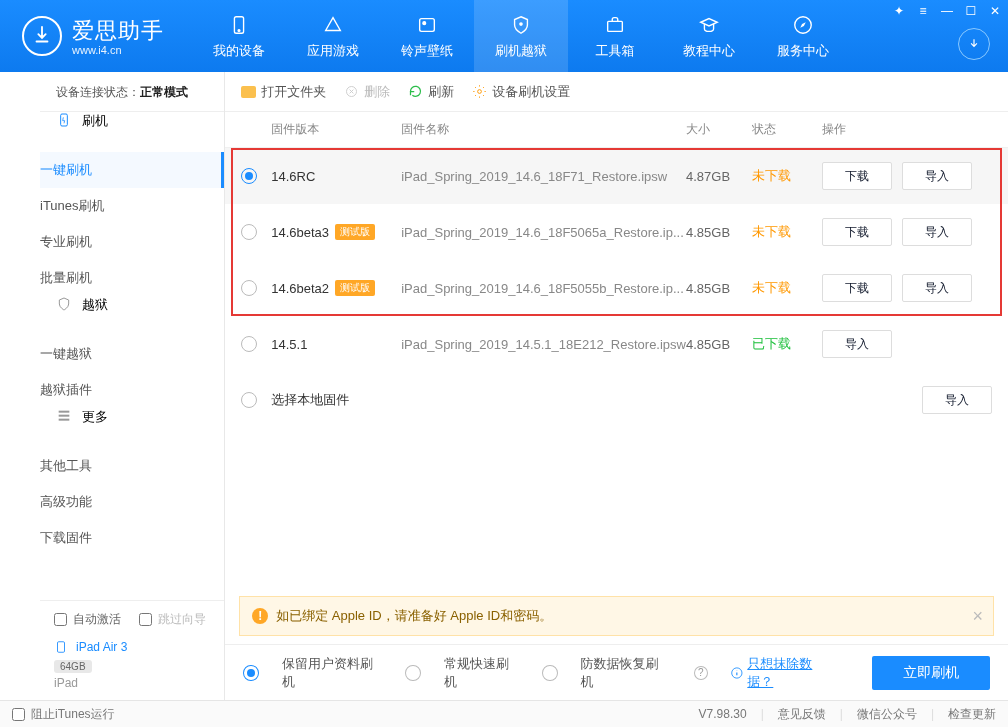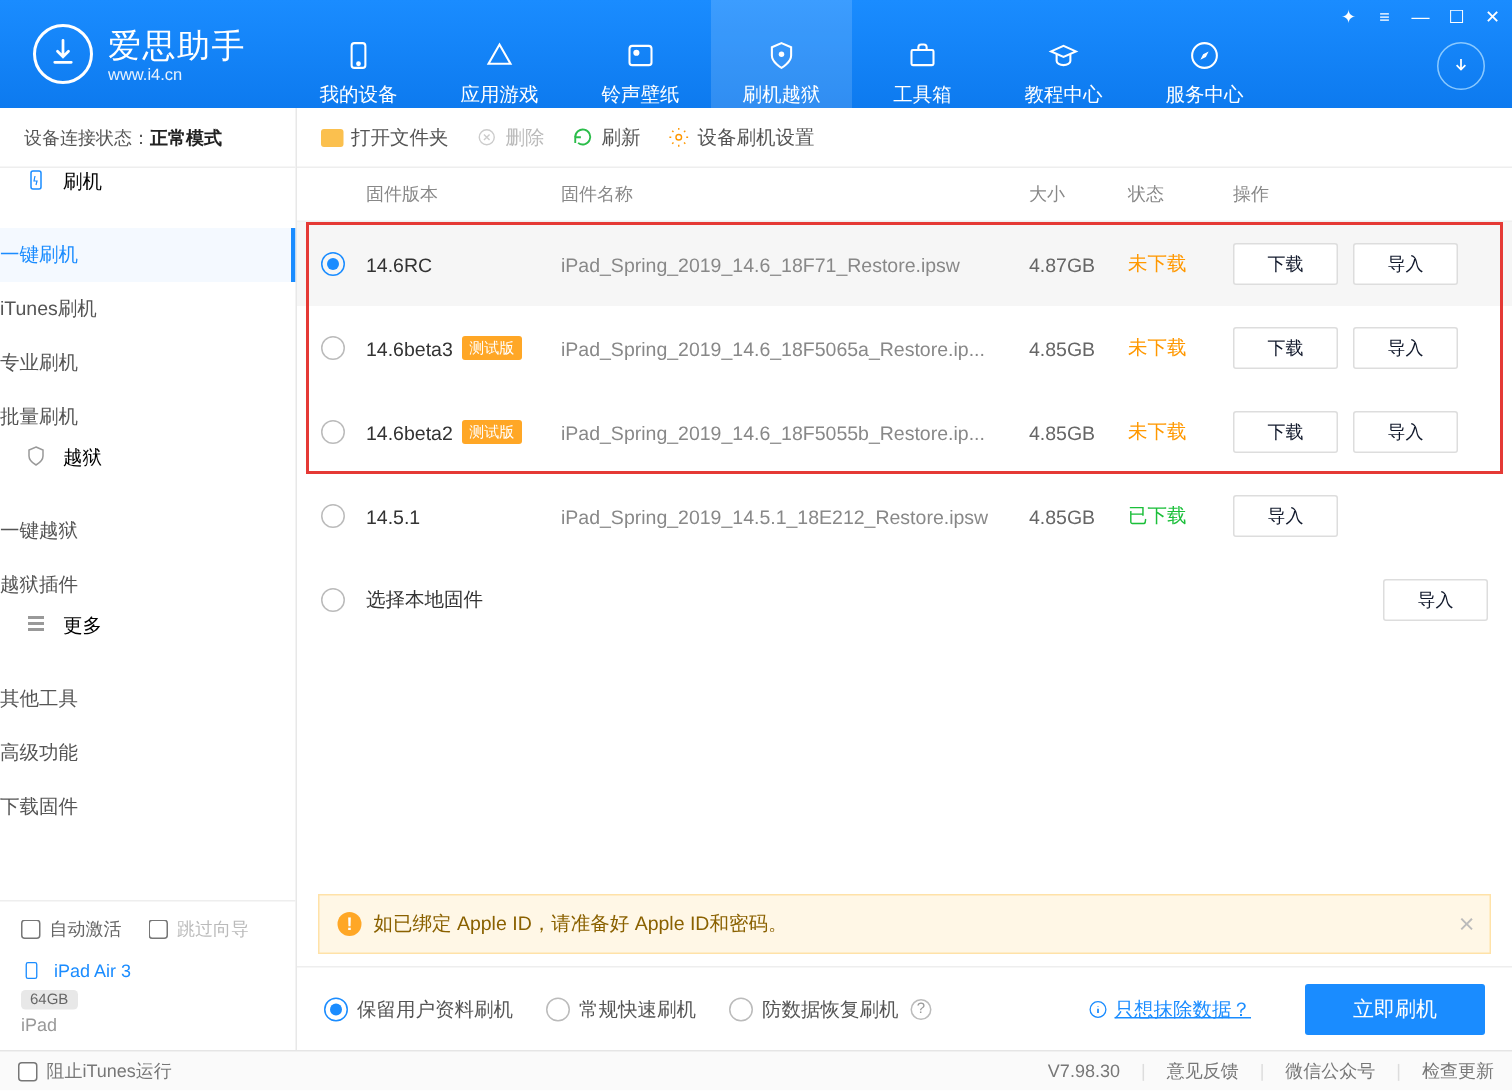--- a/index.html
+++ b/index.html
@@ -7,32 +7,32 @@
 
 .header { height: 72px; background: linear-gradient(180deg, #1a8cff 0%, #0d7aef 100%); display: flex; align-items: center; color: #fff; position: relative; }
 .logo-area { display: flex; align-items: center; padding: 0 18px 0 22px; }
 .logo-circle { width: 40px; height: 40px; border: 2.5px solid #fff; border-radius: 50%; display: flex; align-items: center; justify-content: center; margin-right: 10px; }
 .logo-circle svg { width: 22px; height: 22px; }
 .logo-text { display: flex; flex-direction: column; }
 .logo-title { font-size: 22px; font-weight: 500; letter-spacing: 1px; }
 .logo-sub { font-size: 11px; opacity: 0.9; margin-top: -2px; }
 
 .nav { display: flex; height: 100%; margin-left: 10px; }
-.nav-item { width: 94px; display: flex; flex-direction: column; align-items: center; justify-content: flex-end; cursor: pointer; font-size: 13px; }
+.nav-item { width: 94px; display: flex; flex-direction: column; align-items: center; justify-content: center; cursor: pointer; font-size: 13px; }
 .nav-item.active { background: rgba(255,255,255,0.15); }
 .nav-icon { height: 26px; display: flex; align-items: center; justify-content: center; margin-bottom: 4px; }
 .nav-icon svg { width: 22px; height: 22px; stroke: #fff; fill: none; stroke-width: 1.5; }
 
 .win-controls { position: absolute; right: 6px; top: 4px; display: flex; gap: 10px; }
 .win-controls span { width: 14px; height: 14px; display: flex; align-items: center; justify-content: center; cursor: pointer; font-size: 12px; }
 
 .download-circle { position: absolute; right: 18px; top: 28px; width: 32px; height: 32px; border: 1.5px solid #8ac9ff; border-radius: 50%; display: flex; align-items: center; justify-content: center; cursor: pointer; }
 .download-circle svg { width: 14px; height: 14px; fill: #fff; }
 
-.body-area { display: flex; height: 628px; }
+.body-area { display: flex; height: 628px; margin-left: 40px; }
 
 .sidebar { width: 198px; border-right: 1px solid #e8e8e8; display: flex; flex-direction: column; }
 .conn-status { height: 40px; line-height: 40px; padding: 0 16px; font-size: 12px; color: #555; border-bottom: 1px solid #eee; }
 .conn-status b { color: #222; }
 .side-scroll { flex: 1; overflow: hidden; }
 .side-group { display: flex; height: 40px; padding: 0 16px; color: #000000; font-size: 13px; cursor: pointer; }
 .side-group svg { width: 16px; height: 16px; margin-right: 10px; }
 .side-sub { height: 36px; line-height: 36px; font-size: 13px; color: #555; cursor: pointer; }
 .side-sub.active { color: #1a8cff; border-right: 3px solid #1a8cff; background: #f4f9ff; }
 
@@ -75,21 +75,21 @@
 .status-cell.done { color: #1bbf3a; }
 .ops-cell { display: flex; gap: 10px; }
 .btn-sm { width: 70px; height: 28px; border: 1px solid #ddd; background: #fff; font-size: 12px; color: #0f172a; border-radius: 2px; cursor: pointer; }
 
 .footer-area { margin-top: auto; }
 .alert-bar { height: 40px; background: #fff7e6; border: 1px solid #ffe2a8; margin: 8px 14px; display: flex; align-items: center; padding: 0 12px; font-size: 13px; color: #8a6100; position: relative; }
 .alert-bar .warn-icon { width: 16px; height: 16px; background: #ffa726; border-radius: 50%; color: #fff; display: flex; align-items: center; justify-content: center; font-size: 12px; font-weight: bold; margin-right: 8px; }
 .alert-bar .close { position: absolute; right: 10px; color: #bbb; cursor: pointer; font-size: 18px; }
 
 .action-bar { height: 56px; border-top: 1px solid #eee; display: flex; align-items: center; padding: 0 18px; gap: 22px; font-size: 13px; }
-.radio-opt { display: flex; align-items: center; gap: 6px; cursor: pointer; color: #555; }
+.radio-opt { display: flex; align-items: center; gap: 23px; cursor: pointer; color: #555; }
 .help-q { width: 14px; height: 14px; border: 1px solid #bbb; border-radius: 50%; display: flex; align-items: center; justify-content: center; font-size: 10px; color: #999; margin-left: 2px; }
 .link-warn { color: #1a8cff; text-decoration: underline; cursor: pointer; margin-left: auto; display: flex; align-items: center; gap: 4px; }
 .link-warn svg { width: 14px; height: 14px; }
 .btn-primary { width: 120px; height: 34px; background: #1a8cff; color: #fff; border: none; font-size: 14px; border-radius: 2px; cursor: pointer; margin-left: 14px; }
 
 .status-bar { height: 27px; border-top: 1px solid #e5e5e5; display: flex; align-items: center; padding: 0 12px; font-size: 12px; color: #777; background: #fafafa; }
 .status-bar .left { display: flex; align-items: center; gap: 6px; }
 .status-bar .right { margin-left: auto; display: flex; align-items: center; gap: 14px; }
 .status-bar .sep { color: #ddd; }
 </style>

